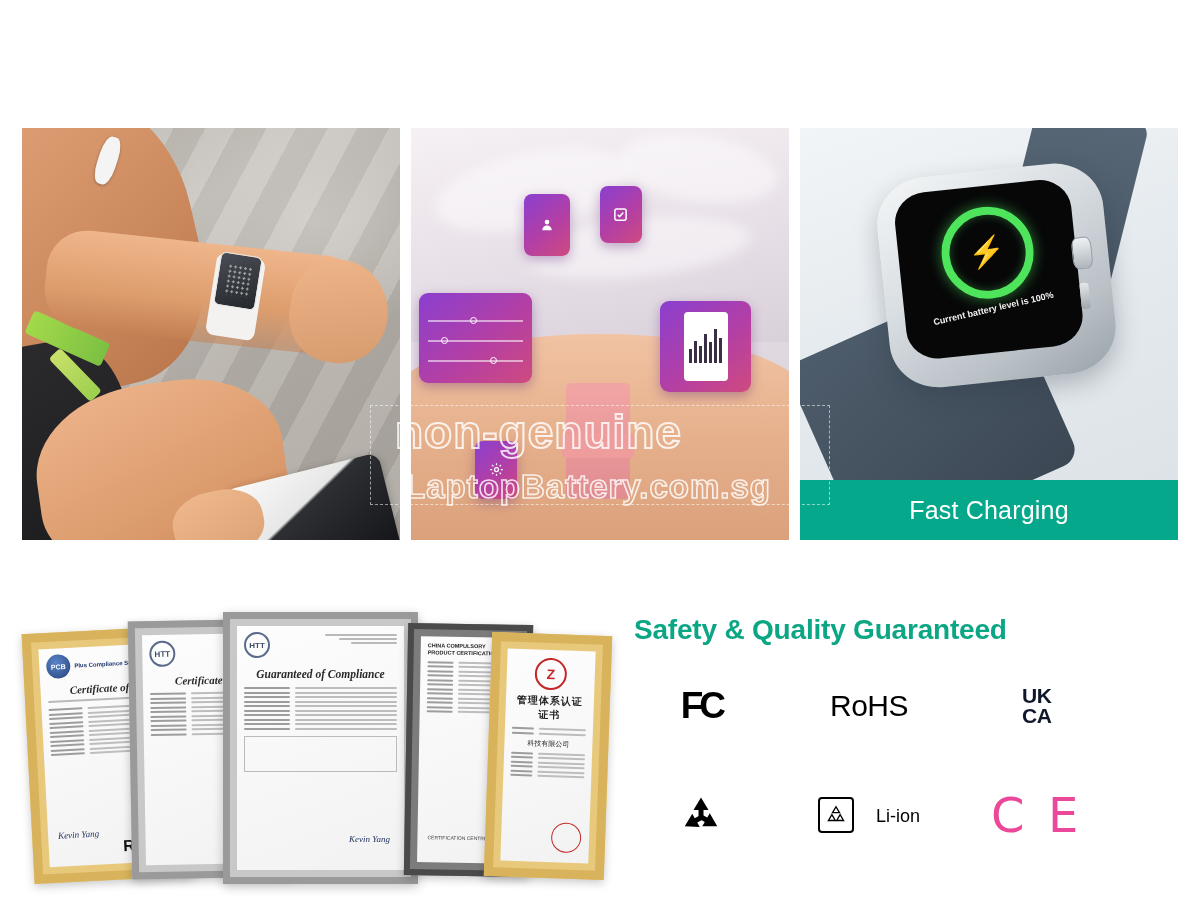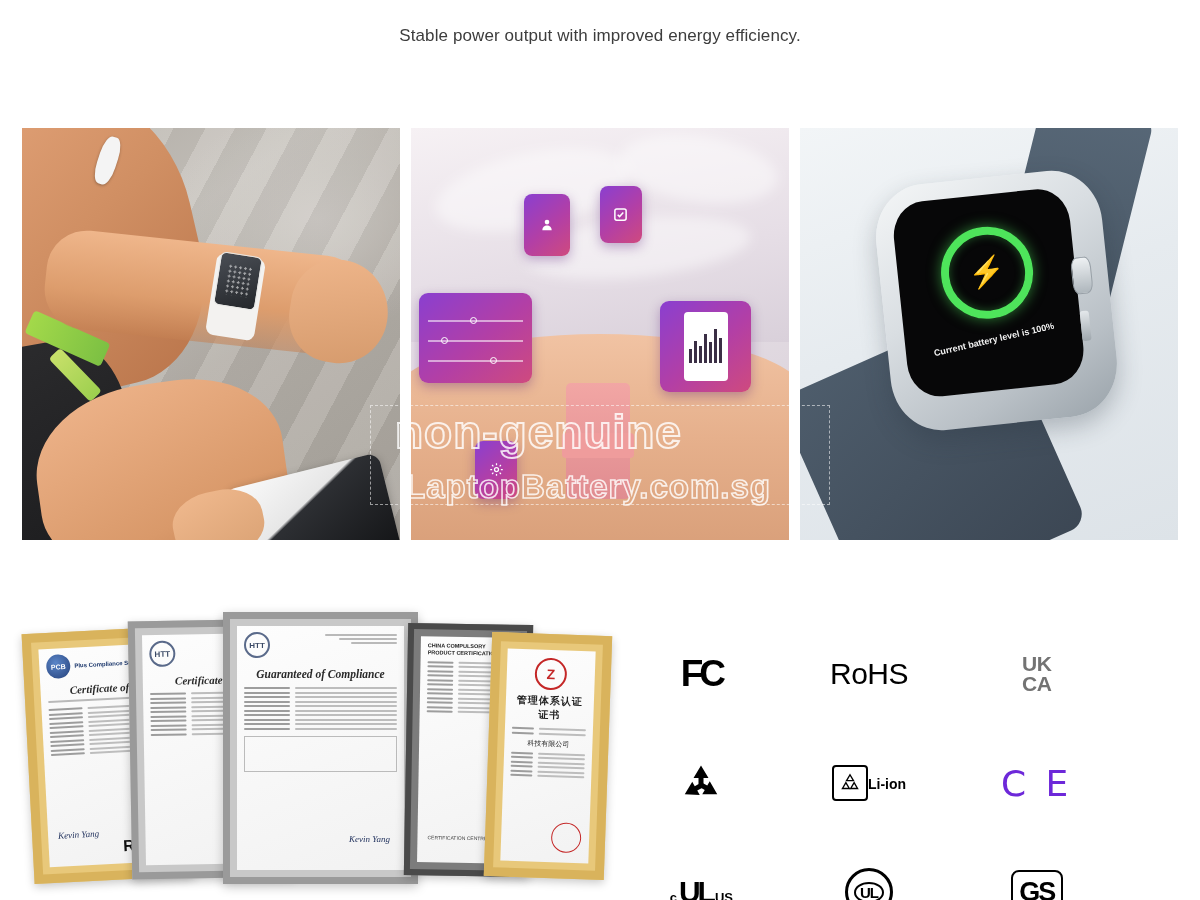--- a/index.html
+++ b/index.html
@@ -452,30 +452,30 @@
     row-gap: 4px;
     width: 470px;
     gap: 33px;
   }
   .badge { display: flex; align-items: center; justify-content: center; }
 
   .b-fcc { font-size: 37px; font-weight: 700; letter-spacing: -4px; color: #000; }
   .b-rohs { font-size: 30px; font-weight: 500; color: #000; letter-spacing: -0.5px; }
   .b-ukca {
     font-size: 21px; font-weight: 700; line-height: 0.93;
-    color: #737373; text-align: center; letter-spacing: -0.5px;
+    color: #0f172a; text-align: center; letter-spacing: -0.5px;
   }
   .b-liion { text-align: center; }
   .b-liion .box {
     width: 36px; height: 36px; border: 2.5px solid #000; border-radius: 4px;
     display: flex; align-items: center; justify-content: center;
     margin: 0 auto;
   }
-  .b-liion .cap { font-size: 14px; font-weight: 700; margin-top: 2px; }
-  .b-ce { font-size: 36px; font-weight: 400; color: #6d28d9; letter-spacing: 4px; font-family: "DejaVu Sans", sans-serif; }
+  .b-liion .cap { font-size: 18px; font-weight: 400; margin-top: 2px; padding-left: 22px; }
+  .b-ce { font-size: 48px; font-weight: 400; color: #ec4899; letter-spacing: 4px; font-family: "DejaVu Sans", sans-serif; }
   .b-culus {
     display: flex; align-items: baseline; gap: 2px; color: #000;
   }
   .b-culus .c { font-size: 13px; font-weight: 700; }
   .b-culus .ul { font-size: 30px; font-weight: 800; letter-spacing: -3px; }
   .b-culus .us { font-size: 13px; font-weight: 700; }
   .b-ulrec {
     width: 48px; height: 48px; border-radius: 50%;
     border: 3px solid #000;
     display: flex; align-items: center; justify-content: center;
@@ -505,21 +505,20 @@
   }
   .b-rohs2 .lbl { font-size: 11px; font-weight: 800; z-index: 2; }
   .recycle-svg { width: 44px; height: 40px; }
 </style>
 </head>
 <body>
 
 <div class="page">
 
   <div class="header">
-    <div class="subhead">Stable power output with improved energy efficiency.</div>
   </div>
 
   <div class="cards">
 
     <div class="card">
       <div class="card-photo ph1">
         <div class="pavement"></div>
         <div class="hair"></div>
         <div class="torso"></div>
         <div class="earbud"></div>
@@ -611,20 +610,21 @@
         <div class="case">
           <div class="screen">
             <div class="ring"></div>
             <div class="bolt">⚡</div>
             <div class="batt-text">Current battery level is 100%</div>
           </div>
           <div class="crown"></div>
           <div class="side-btn"></div>
         </div>
       </div>
+      <div class="card-label">Fast Charging</div>
     </div>
   </div>
 
   <div class="wm-wrap">
     <div class="wm-dash"></div>
     <div class="wm-text wm-2">LaptopBattery.com.sg</div>
     <div class="wm-text wm-1">non-genuine</div>
   </div>
 
   <div class="bottom">
@@ -888,20 +888,21 @@
           <div class="cert-row">
               <span class="k"></span>
               <span class="v"></span>
             </div>
           <div style="position:absolute;right:8px;bottom:10px;width:30px;height:30px;border-radius:50%;border:1.5px solid #c42727;"></div>
         </div>
       </div>
     </div>
 
     <div class="safety">
+      <h2>Safety &amp; Quality Guaranteed</h2>
 
       <div class="badges">
 
         <div class="badge">
           <span class="b-fcc">FC</span>
         </div>
 
         <div class="badge">
           <span class="b-rohs">RoHS</span>
         </div>

